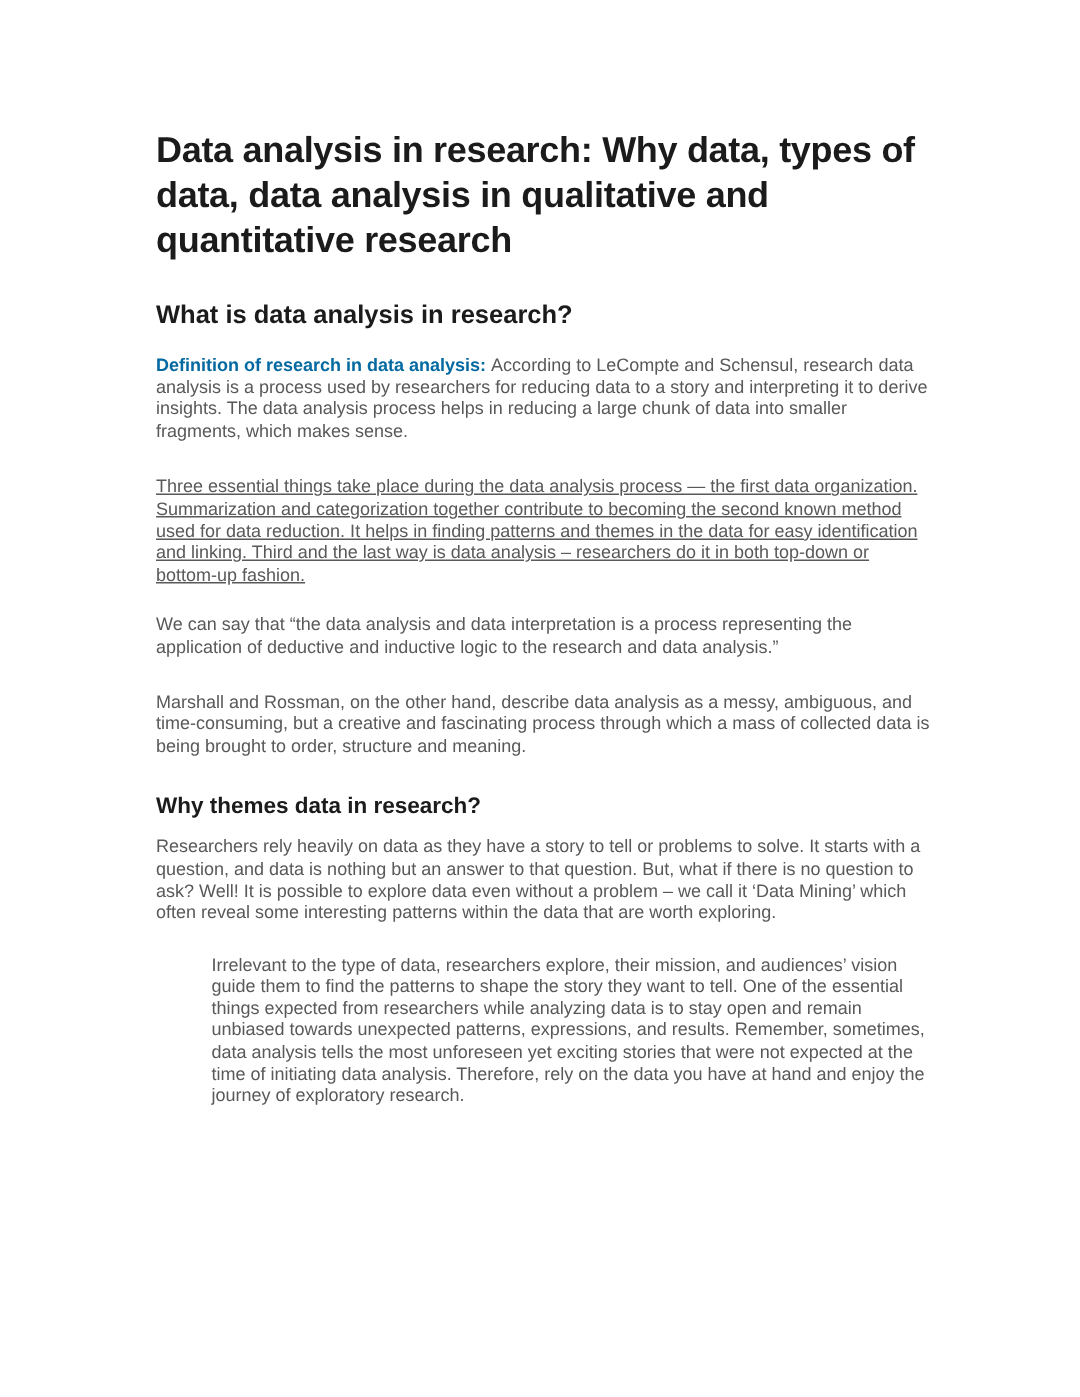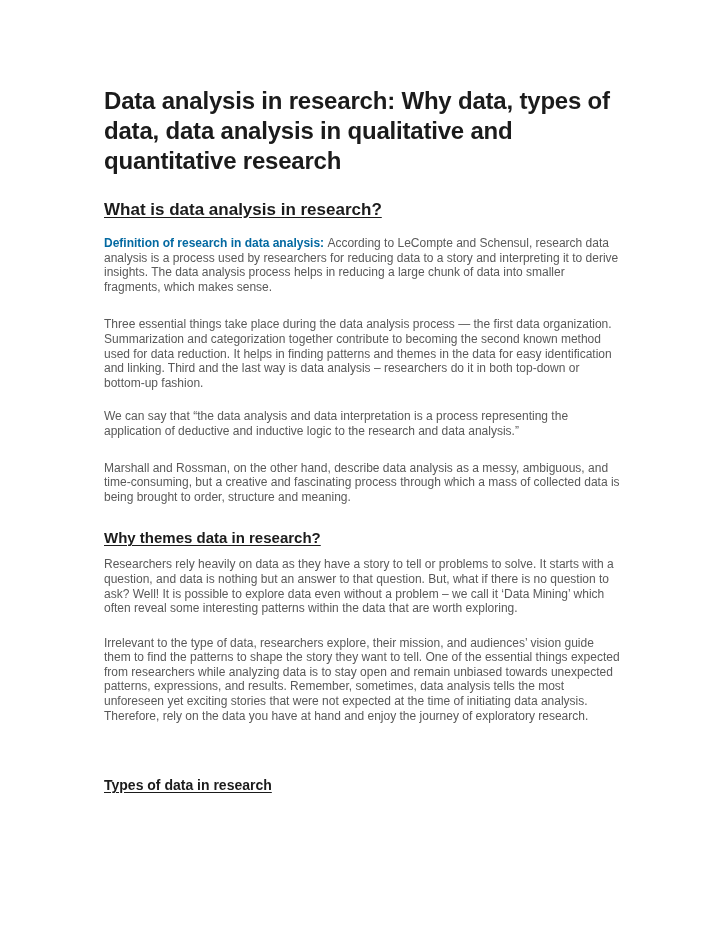--- a/index.html
+++ b/index.html
@@ -25,21 +25,20 @@
     margin: 0;
     font-size: 24px;
     line-height: 30px;
     font-weight: bold;
     color: #1b1b1b;
     letter-spacing: -0.2px;
   }
   .heading {
     font-weight: bold;
     color: #1b1b1b;
-    text-decoration: underline;
     text-underline-offset: 2px;
   }
   .heading-lg {
     margin: 24px 0 0 0;
     font-size: 17px;
     line-height: 20px;
   }
   .heading-md {
     margin: 25px 0 0 0;
     font-size: 15px;
@@ -50,25 +49,25 @@
     font-size: 14px;
     line-height: 17px;
   }
   .para {
     font-size: 12px;
     line-height: 14.6px;
     color: #595959;
     margin: 0;
   }
   .para.p1 { margin-top: 16px; }
-  .para.p2 { margin-top: 23px; }
+  .para.p2 { margin-top: 23px; text-decoration: underline; }
   .para.p3 { margin-top: 22px; }
   .para.p4 { margin-top: 19px; }
   .para.p5 { margin-top: 10px; }
-  .para.p6 { margin-top: 20px; }
+  .para.p6 { margin-top: 20px; margin-left: 37px; }
   .seg-bold {
     font-weight: bold;
     color: #0369a1;
   }
   .seg-italic {
   }
 </style>
 </head>
 <body>
 
@@ -86,16 +85,15 @@
     <p class="para p4">We can say that “the data analysis and data interpretation is a process representing the application of deductive and inductive logic to the research and data analysis.”</p>
 
     <p class="para p3">Marshall and Rossman, on the other hand, describe data analysis as a messy, ambiguous, and time-consuming, but a creative and fascinating process through which a mass of collected data is being brought to order, structure and meaning.</p>
 
     <h2 class="heading heading-md">Why themes data in research?</h2>
 
     <p class="para p5"><span>Researchers rely heavily on data as they have a story to tell or problems to solve. It starts with a question, and data is nothing but an answer to that question. But, what if there is no question to ask? Well! It is possible to explore data even without a problem – we call it </span><span class="seg-italic">‘Data Mining’</span><span> which often reveal some interesting patterns within the data that are worth exploring.</span></p>
 
     <p class="para p6">Irrelevant to the type of data, researchers explore, their mission, and audiences’ vision guide them to find the patterns to shape the story they want to tell. One of the essential things expected from researchers while analyzing data is to stay open and remain unbiased towards unexpected patterns, expressions, and results. Remember, sometimes, data analysis tells the most unforeseen yet exciting stories that were not expected at the time of initiating data analysis. Therefore, rely on the data you have at hand and enjoy the journey of exploratory research.</p>
 
-    <h2 class="heading heading-sm">Types of data in research</h2>
 
   </div>
 </div>
 
 </body></html>

